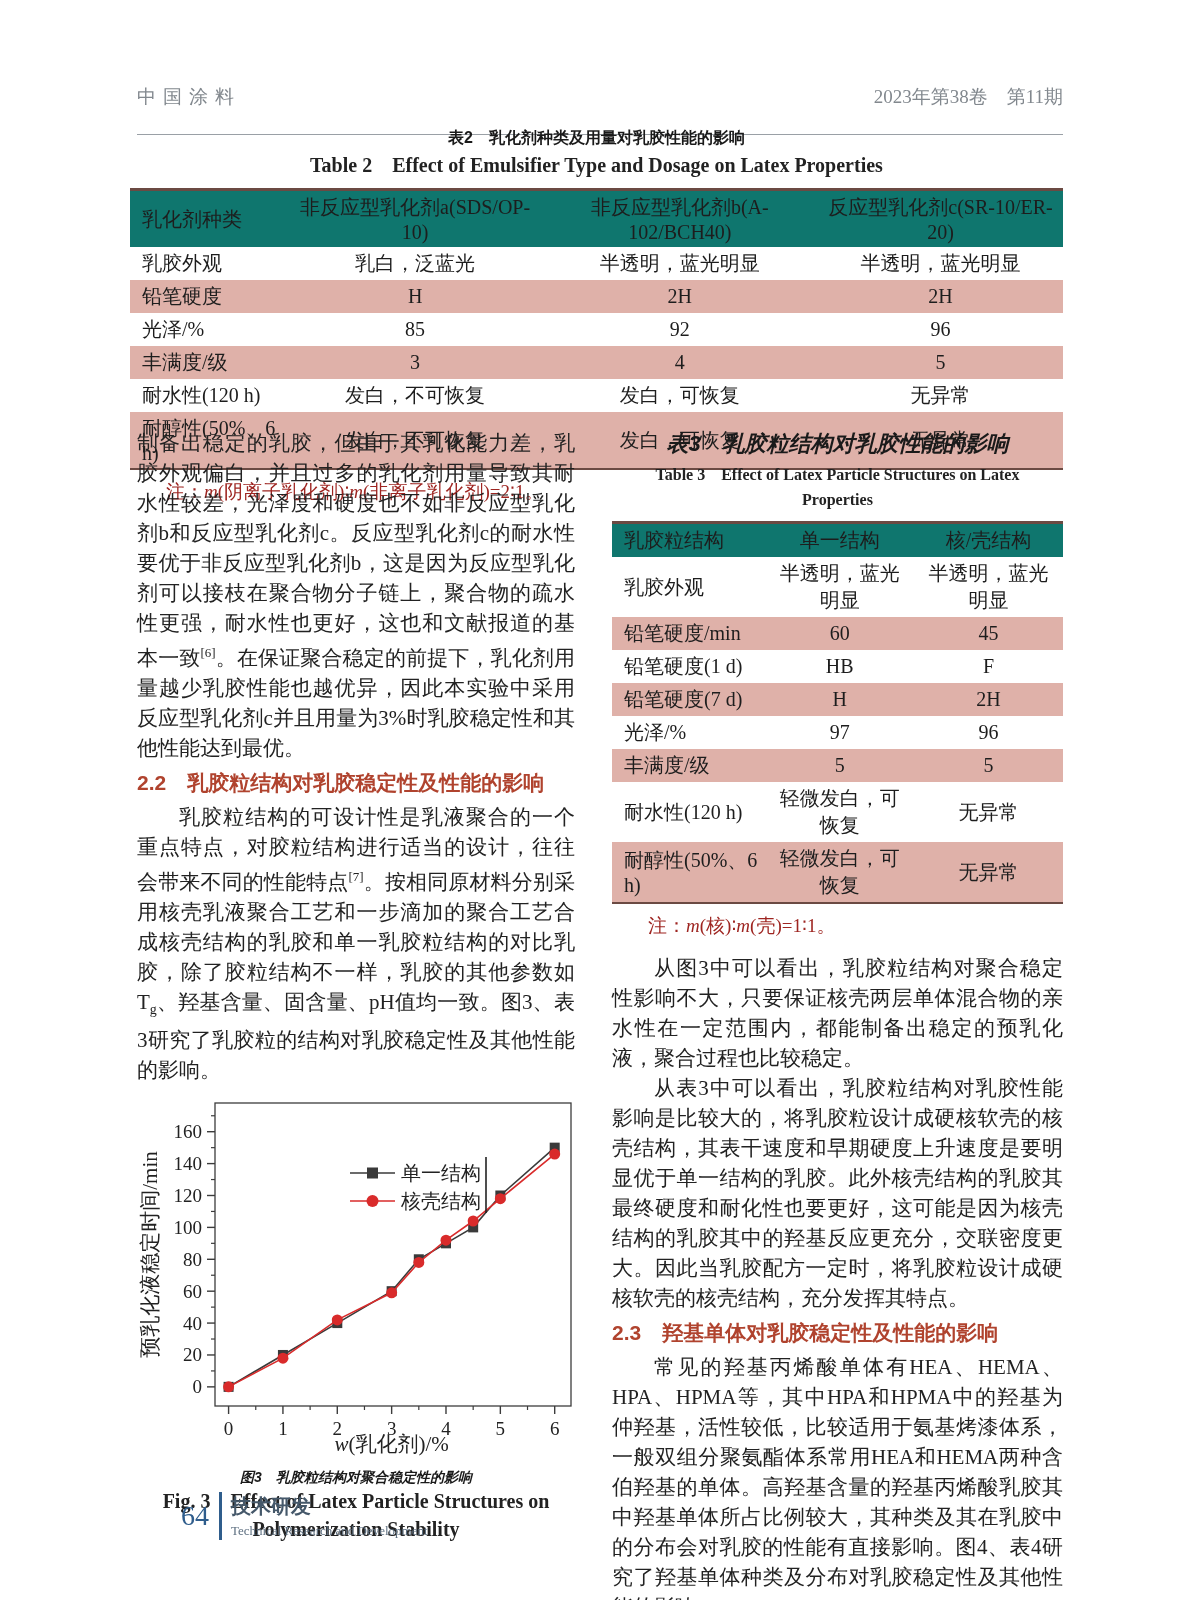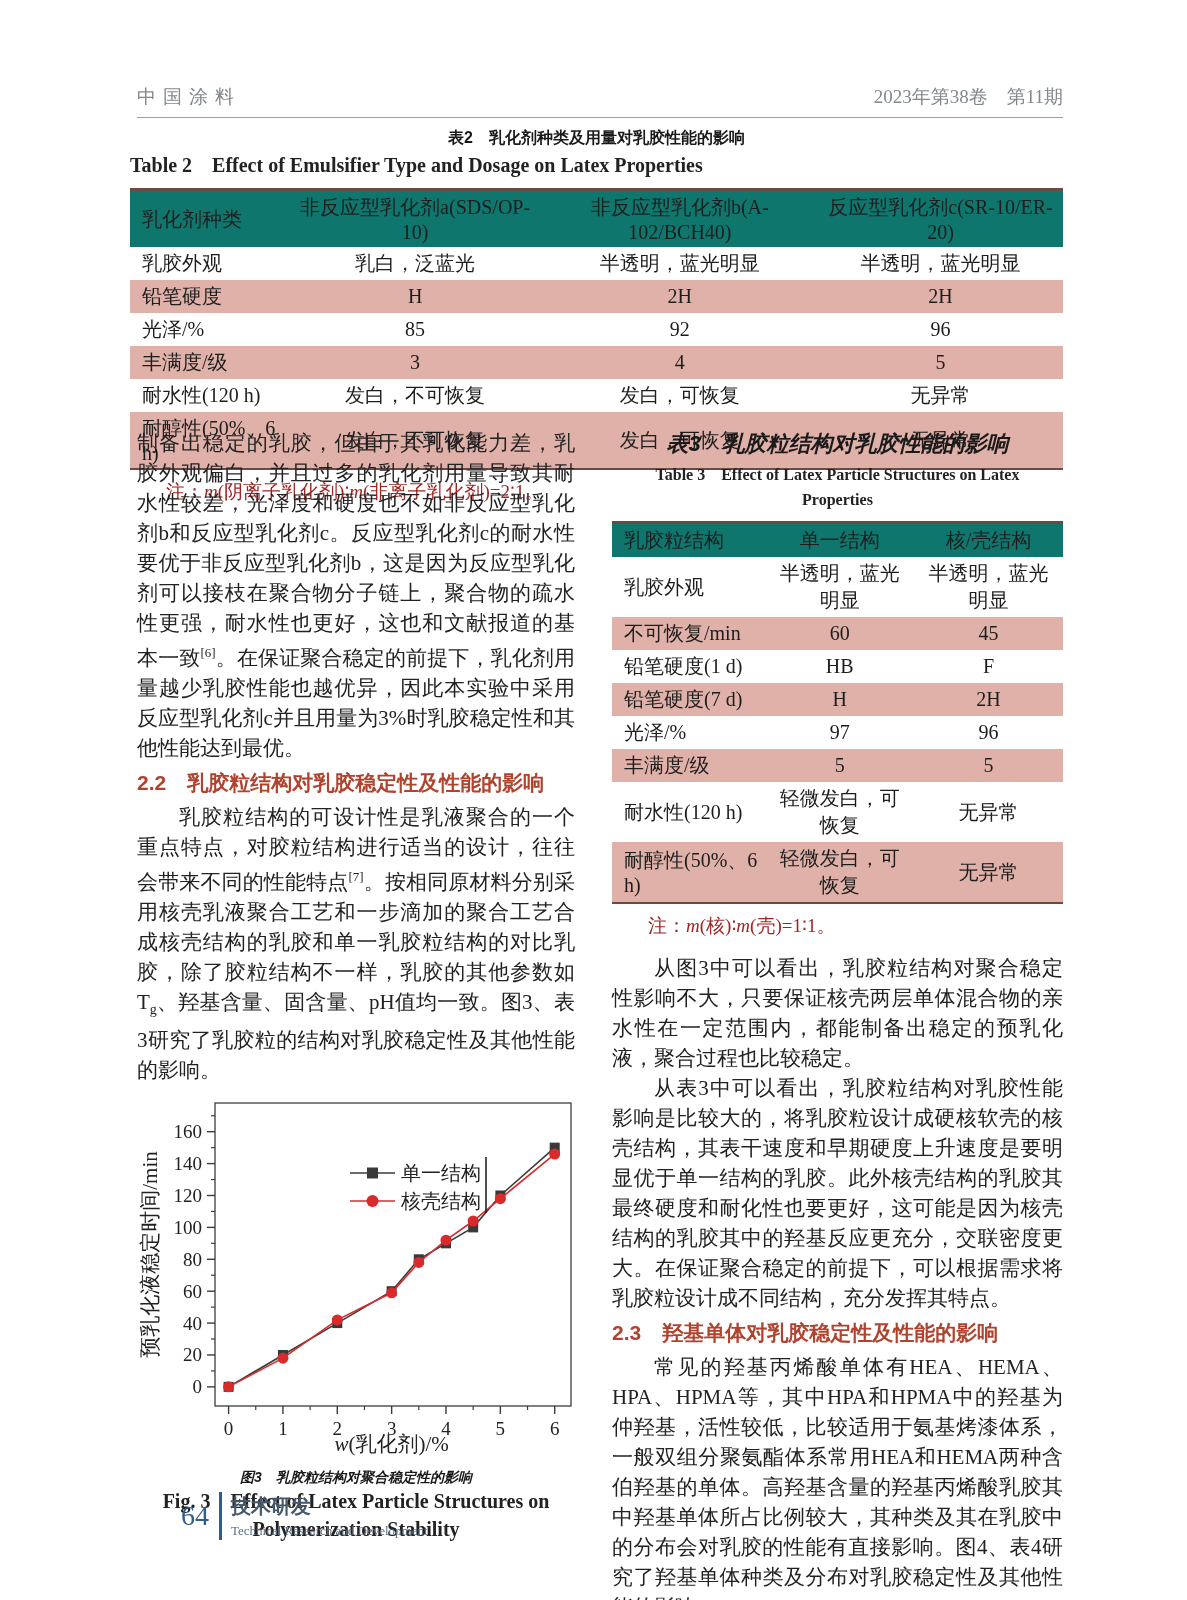--- a/index.html
+++ b/index.html
@@ -5,31 +5,31 @@
   html,body { margin:0; padding:0; background:#fff; }
   .page {
     position:relative; width:1187px; height:1600px; background:#ffffff;
     font-family:"Liberation Serif","DejaVu Serif",serif; color:#222;
     overflow:hidden; margin:0 auto;
   }
   
   .header {
     position:absolute; left:137px; right:124px; top:84px;
     display:flex; justify-content:space-between; align-items:flex-end;
-    padding-bottom:7px; border-bottom:1px solid #9aa0a6;
+    padding-bottom:24px; border-bottom:1px solid #9aa0a6;
     color:#82888e; font-size:19px;text-align:center;
   }
   .header .journal { letter-spacing:7px; }
   
   .table2-block { position:absolute; left:130px; width:933px; top:128px; }
   .table-title-zh {
     text-align:center; font-weight:bold; font-size:16px; color:#1a1a1a;
     font-family:"Liberation Sans","DejaVu Sans",sans-serif;
   }
-  .table-title-en { text-align:left; font-weight:bold; font-size:20px; margin-top:3px; }
+  .table-title-en { text-align:center; font-weight:bold; font-size:20px; margin-top:3px; }
   table.data-table {
     width:100%; border-collapse:collapse; margin-top:9px;
     border-top:3px solid #6b4a43; border-bottom:2px solid #6b4a43;
     font-size:20px; color:#1d1d1d;
   }
   table.data-table th, table.data-table td {
     font-weight:normal; padding:3px 6px; height:25px; text-align:center;
   }
   table.data-table th:first-child, table.data-table td:first-child {
     text-align:left; padding-left:12px;
@@ -246,21 +246,21 @@
             <th>核/壳结构</th>
           </tr>
         </thead>
         <tbody>
           <tr>
             <td>乳胶外观</td>
             <td>半透明，蓝光明显</td>
             <td>半透明，蓝光明显</td>
           </tr>
           <tr>
-            <td>不可恢复/min</td>
+            <td>铅笔硬度/min</td>
             <td>60</td>
             <td>45</td>
           </tr>
           <tr>
             <td>铅笔硬度(1 d)</td>
             <td>HB</td>
             <td>F</td>
           </tr>
           <tr>
             <td>铅笔硬度(7 d)</td>
@@ -285,21 +285,21 @@
           <tr>
             <td>耐醇性(50%、6 h)</td>
             <td>轻微发白，可恢复</td>
             <td>无异常</td>
           </tr>
         </tbody>
       </table>
     <div class="table-note">注：<i>m</i>(核)∶<i>m</i>(壳)=1∶1。</div>
 
     <p class="body indent" style="margin-top:14px">从图3中可以看出，乳胶粒结构对聚合稳定性影响不大，只要保证核壳两层单体混合物的亲水性在一定范围内，都能制备出稳定的预乳化液，聚合过程也比较稳定。</p>
-    <p class="body indent">从表3中可以看出，乳胶粒结构对乳胶性能影响是比较大的，将乳胶粒设计成硬核软壳的核壳结构，其表干速度和早期硬度上升速度是要明显优于单一结构的乳胶。此外核壳结构的乳胶其最终硬度和耐化性也要更好，这可能是因为核壳结构的乳胶其中的羟基反应更充分，交联密度更大。在保证聚合稳定的前提下，可以根据需求将乳胶粒设计成不同结构，充分发挥其特点。</p>
+    <p class="body indent">从表3中可以看出，乳胶粒结构对乳胶性能影响是比较大的，将乳胶粒设计成硬核软壳的核壳结构，其表干速度和早期硬度上升速度是要明显优于单一结构的乳胶。此外核壳结构的乳胶其最终硬度和耐化性也要更好，这可能是因为核壳结构的乳胶其中的羟基反应更充分，交联密度更大。因此当乳胶配方一定时，将乳胶粒设计成硬核软壳的核壳结构，充分发挥其特点。</p>
     <div class="section-heading">2.3　羟基单体对乳胶稳定性及性能的影响</div>
     <p class="body indent">常见的羟基丙烯酸单体有HEA、HEMA、HPA、HPMA等，其中HPA和HPMA中的羟基为仲羟基，活性较低，比较适用于氨基烤漆体系，一般双组分聚氨酯体系常用HEA和HEMA两种含伯羟基的单体。高羟基含量的羟基丙烯酸乳胶其中羟基单体所占比例较大，其种类及其在乳胶中的分布会对乳胶的性能有直接影响。图4、表4研究了羟基单体种类及分布对乳胶稳定性及其他性能的影响。</p>
 
   </div>
 
   <div class="footer">
     <span class="page-num">64</span>
     <div class="footer-divider"></div>
     <div>
       <div class="footer-zh">技术研发</div>

